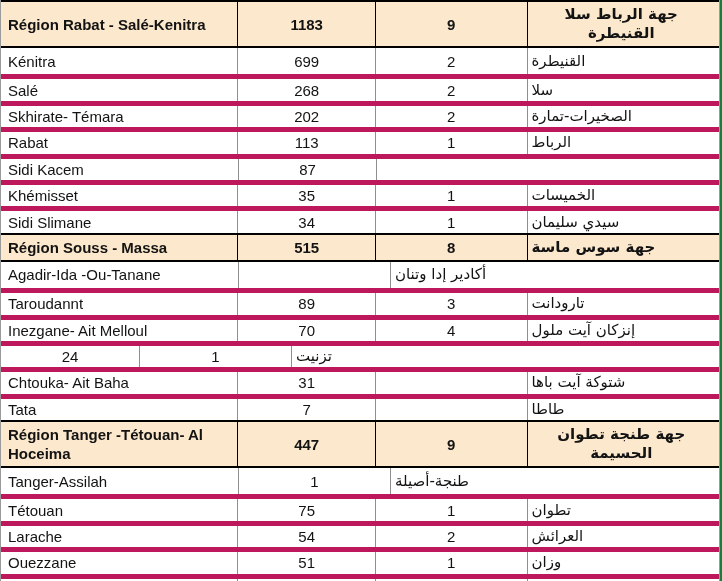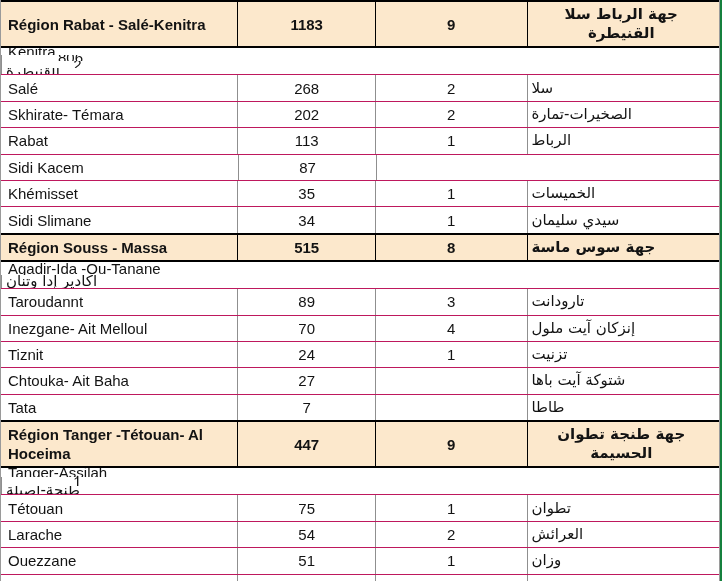--- a/index.html
+++ b/index.html
@@ -20,34 +20,33 @@
     box-sizing: border-box;
     border-left: 1px solid #9a9a9a;
     border-right: 1px solid #9a9a9a;
     border-bottom: 2px solid #000000;
   }
   .row {
     display: flex;
     align-items: stretch;
     box-sizing: border-box;
     height: 26.4px;
-    border-top: 1px solid #be185d;
+    border-top: 5px solid #be185d;
     background: #ffffff;
   }
   .row.region {
     height: auto;
     min-height: 26.4px;
     border-top: 2px solid #000000;
     border-bottom: 2px solid #000000;
     background: #fce8cc;
     font-weight: bold;
   }
   .row.after-region {
     border-top: none;
-    flex-direction: column;
   }
   .cell {
     display: flex;
     align-items: center;
     box-sizing: border-box;
     font-size: 15px;
     color: #131313;
     line-height: 19px;
     overflow: hidden;
   }
@@ -66,21 +65,21 @@
 <div id="table-wrap">
   <div class="regions-table">
       <div class="row region">
         <div class="cell col-fr">Région Rabat - Salé-Kenitra</div>
         <div class="cell col-num1">1183</div>
         <div class="cell col-num2">9</div>
         <div class="cell col-ar">جهة الرباط سلا القنيطرة</div>
       </div>
       <div class="row city after-region">
         <div class="cell col-fr">Kénitra</div>
-        <div class="cell col-num1">806</div>
+        <div class="cell col-num1">699</div>
         <div class="cell col-num2">2</div>
         <div class="cell col-ar">القنيطرة</div>
       </div>
       <div class="row city">
         <div class="cell col-fr">Salé</div>
         <div class="cell col-num1">268</div>
         <div class="cell col-num2">2</div>
         <div class="cell col-ar">سلا</div>
       </div>
       <div class="row city">
@@ -129,28 +128,27 @@
         <div class="cell col-num2">3</div>
         <div class="cell col-ar">تارودانت</div>
       </div>
       <div class="row city">
         <div class="cell col-fr">Inezgane- Ait Melloul</div>
         <div class="cell col-num1">70</div>
         <div class="cell col-num2">4</div>
         <div class="cell col-ar">إنزكان آيت ملول</div>
       </div>
       <div class="row city">
-        <div class="cell col-fr">Tiznit</div>
         <div class="cell col-num1">24</div>
         <div class="cell col-num2">1</div>
         <div class="cell col-ar">تزنيت</div>
       </div>
       <div class="row city">
         <div class="cell col-fr">Chtouka- Ait Baha</div>
-        <div class="cell col-num1">27</div>
+        <div class="cell col-num1">31</div>
         <div class="cell col-num2"></div>
         <div class="cell col-ar">شتوكة آيت باها</div>
       </div>
       <div class="row city">
         <div class="cell col-fr">Tata</div>
         <div class="cell col-num1">7</div>
         <div class="cell col-num2"></div>
         <div class="cell col-ar">طاطا</div>
       </div>
       <div class="row region">

